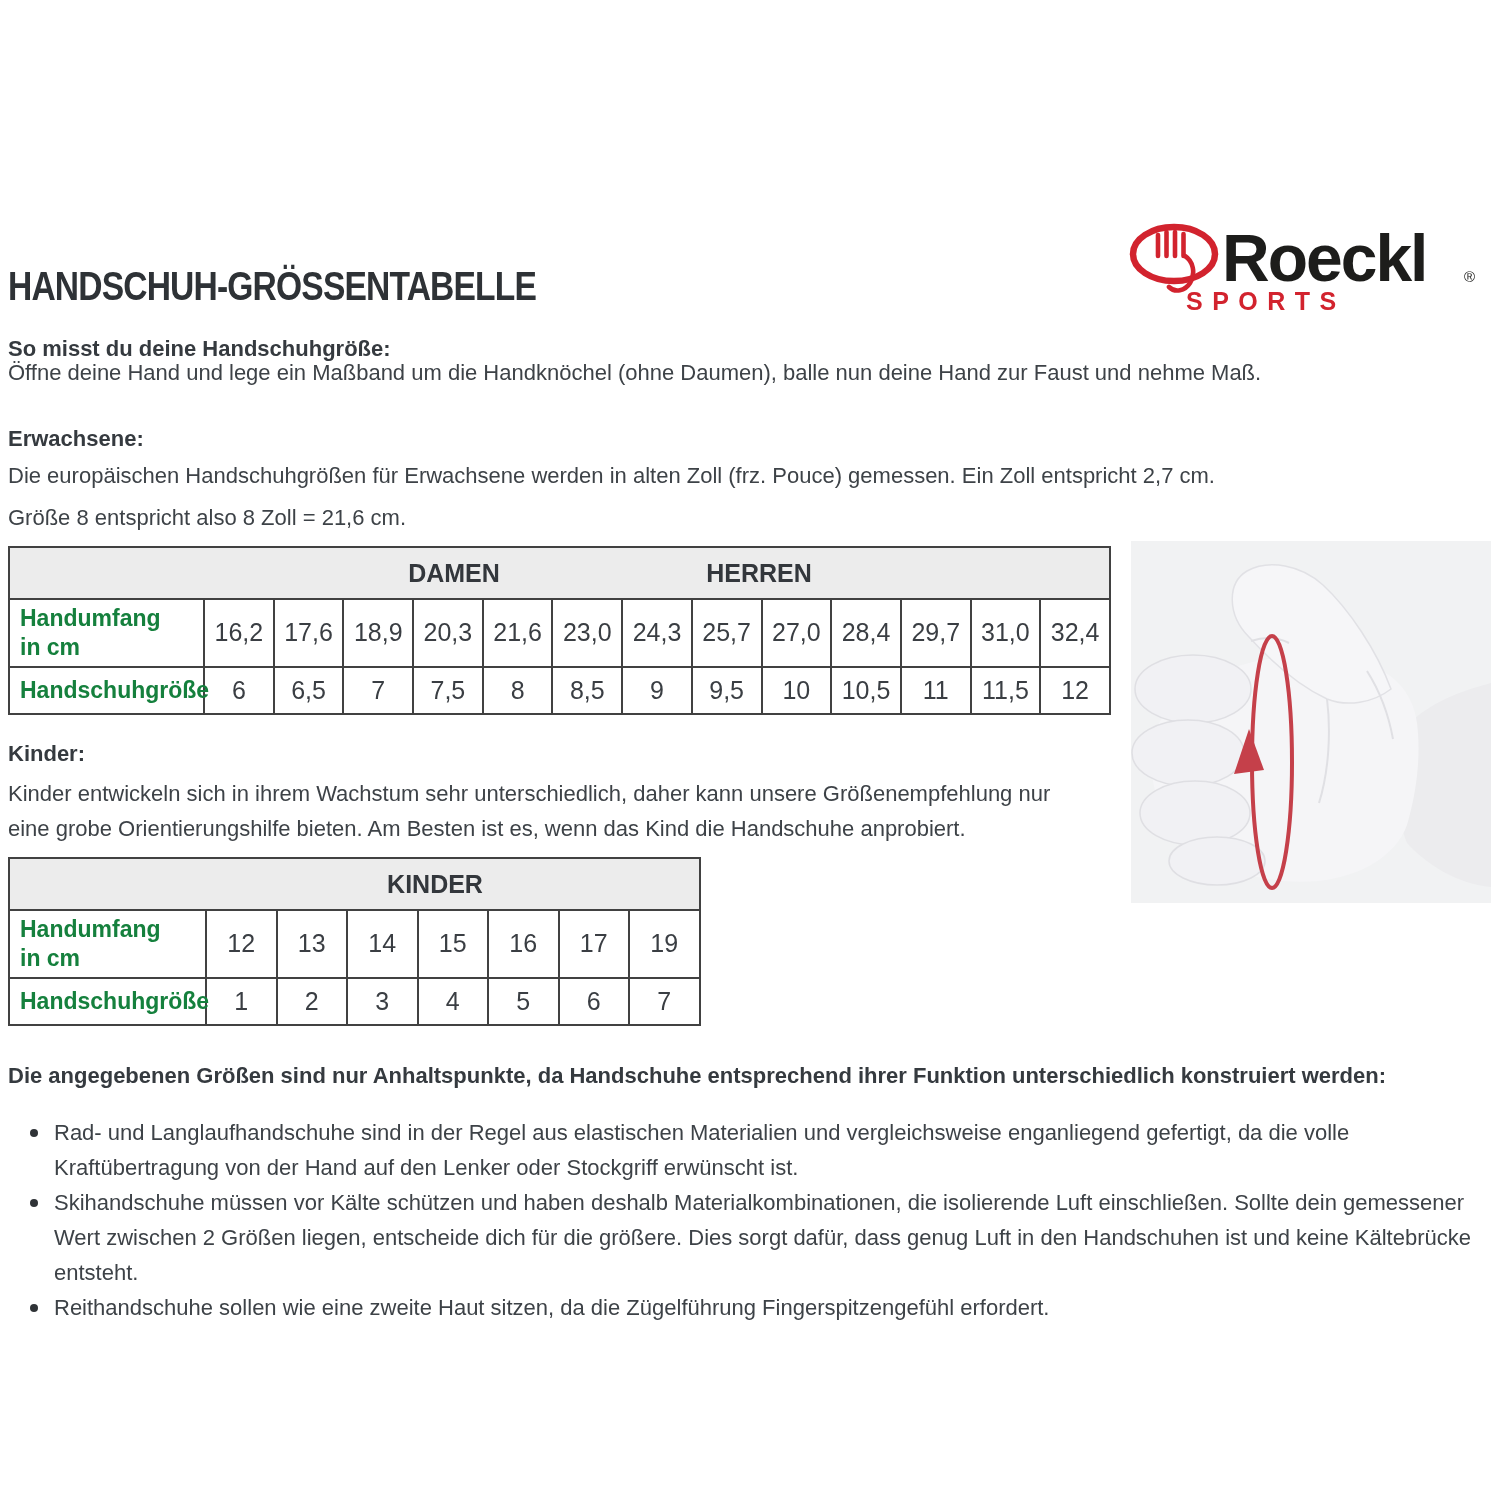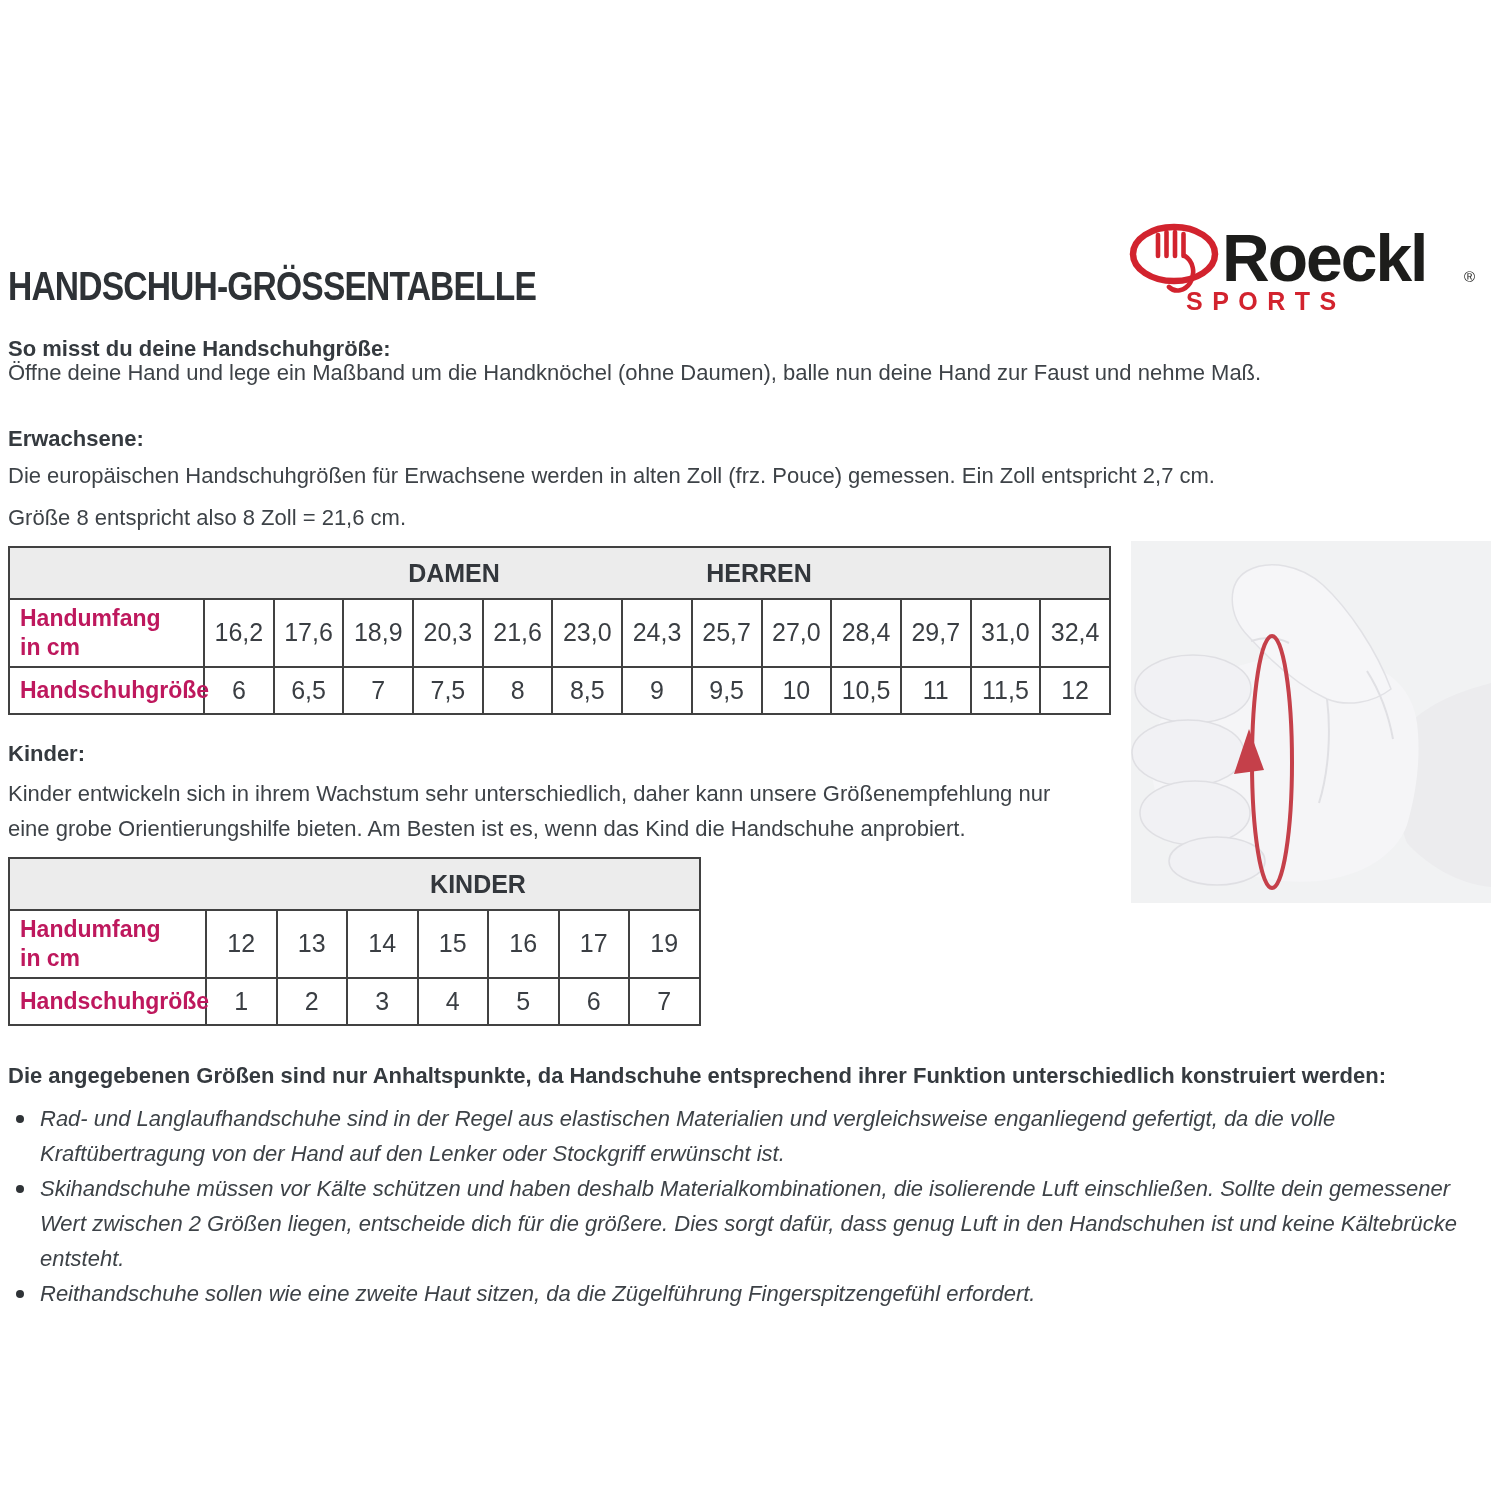--- a/index.html
+++ b/index.html
@@ -41,37 +41,37 @@
     border:2px solid #414141;box-sizing:border-box;
     vertical-align:middle;
   }
   .group-header{
     background:#ececec;height:52px;position:relative;
     font-size:25px;font-weight:bold;color:#33373c;margin-left:37px;
   }
   .group-label{position:absolute;top:50%;transform:translate(-50%,-50%);white-space:nowrap;}
   .adult-table .group-damen{left:444px;}
   .adult-table .group-herren{left:749px;}
-  .kids-table .group-kinder{left:468px;text-align:center;}
+  .kids-table .group-kinder{left:425px;text-align:center;}
   .row-label{
-    text-align:left;font-size:23px;font-weight:bold;color:#be185d;
+    text-align:left;font-size:23px;font-weight:bold;color:#15803d;
     padding:4px 6px 4px 10px;line-height:1.25;
   }
   .lbl-line{display:block;}
   .val-cell{text-align:center;font-size:25px;color:#3a3e43;font-weight:normal;}
   .row-umfang{height:61px;}
   .row-groesse{height:47px;}
 
   
   .hand-figure{left:1131px;top:541px;width:360px;height:362px;}
 
   
   .notes-list{
     left:8px;top:1101px;width:1468px;
-    margin:0;padding:0;list-style:none;font-style:italic;
+    margin:14px;padding:0;list-style:none;
   }
   .notes-list li{
     position:relative;padding-left:32px;
     font-size:22px;line-height:35px;color:#3d4247;
   }
   .notes-list li .dot{
     position:absolute;left:8px;top:14px;width:8px;height:8px;border-radius:50%;
     background:#2f3337;
   }
 </style>

